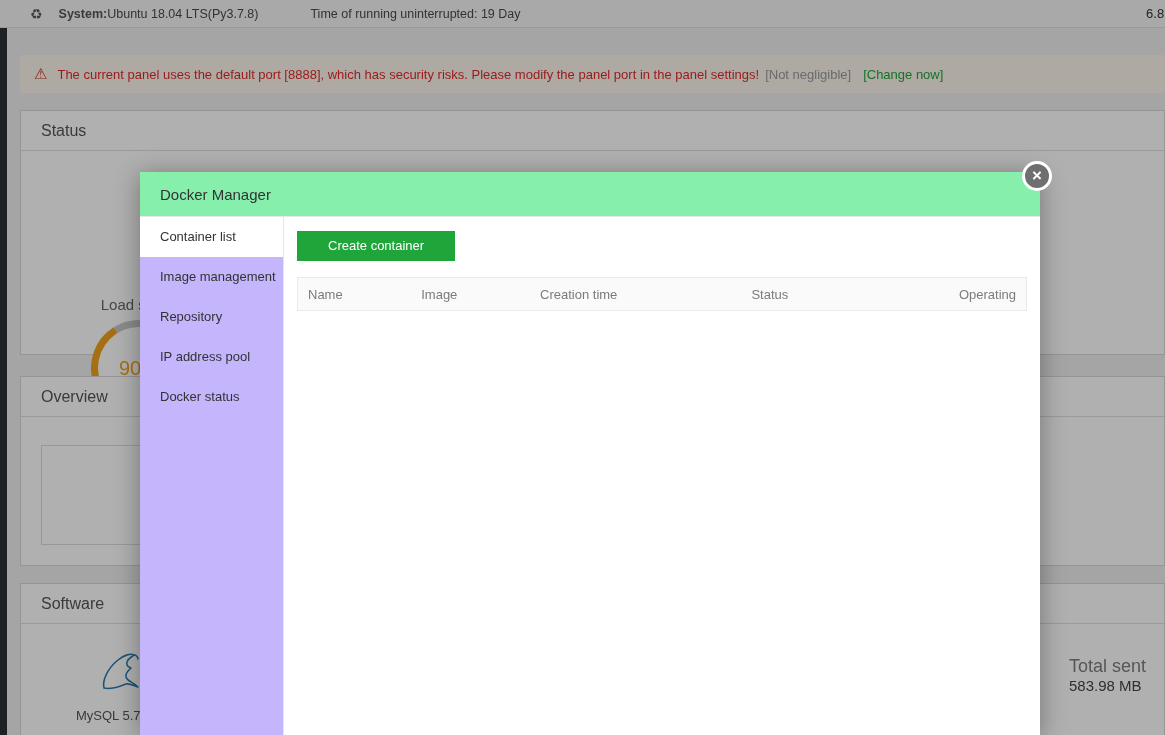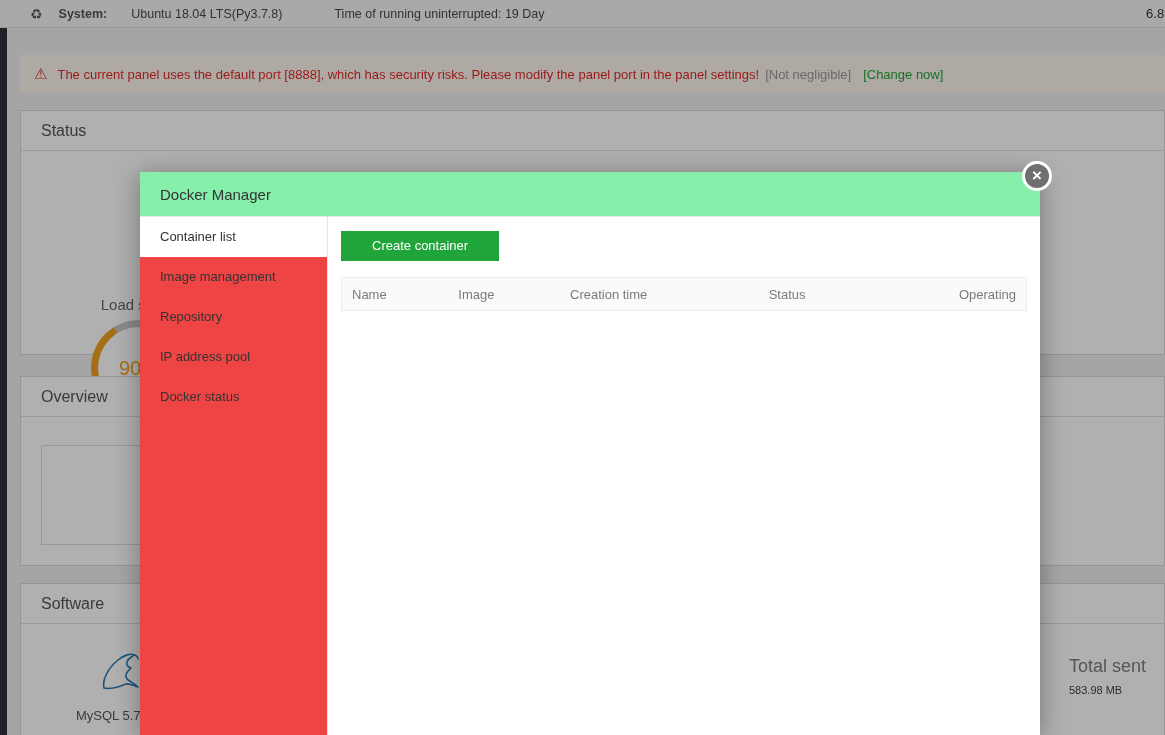--- a/index.html
+++ b/index.html
@@ -5,21 +5,21 @@
   * { margin:0; padding:0; box-sizing:border-box; }
   html,body { width:1165px; height:735px; overflow:hidden; }
   body { position:relative; font-family:"Liberation Sans", sans-serif; background:#efefef; }
 
   
   .topbar { position:absolute; left:0; top:0; width:1165px; height:28px; background:#f5f5f5;
             border-bottom:1px solid #dcdcdc; display:flex; align-items:center; font-size:12.5px;
             color:#4a4a4a; overflow:hidden; z-index:1; }
   .topbar .recycle { margin-left:30px; font-size:14px; color:#555; }
   .topbar .sys-label { margin-left:16px; color:#555;font-weight:bold; }
-  .topbar .sys-value { margin-left:24px; }
+  .topbar .sys-value { margin-left:0; }
   .topbar .uptime { margin-left:52px; }
   .topbar .version { position:absolute; right:-10px; top:6px; font-size:13px; color:#333; }
 
   .navstrip { position:absolute; left:0; top:28px; width:7px; height:707px; background:#2b3138; z-index:1; }
 
   .alert { position:absolute; left:20px; top:55px; width:1145px; height:38px; background:#fdf6ec;
            border-radius:2px; display:flex; align-items:center; font-size:13px; z-index:1; overflow:hidden; }
   .alert .warn-ico { color:#cf352e; font-size:15px; margin:0 10px 0 14px; }
   .alert .msg { color:#e02b2b; }
   .alert .tag { color:#999; margin-left:6px; }
@@ -44,35 +44,35 @@
   .overview-box { position:absolute; left:20px; top:68px; width:330px; height:100px;
                   border:1px solid #dcdcdc; }
 
   .mysql-item { position:absolute; left:55px; top:62px; width:90px; text-align:center; }
   .mysql-item svg { display:block; margin:0 auto 12px auto; }
   .mysql-name { font-size:13px; color:#555; white-space:nowrap; }
   .mysql-name .tri { color:#20a53a; font-size:10px; }
 
   .net-stats { position:absolute; left:1048px; top:72px; }
   .net-label { font-size:18px; color:#7d7d7d; }
-  .net-value { font-size:11px; color:#444; margin-top:7px; }
+  .net-value { font-size:15px; color:#444; }
 
   
   .dim { position:absolute; inset:0; background:rgba(0,0,0,0.31); z-index:10; }
 
   
   .modal { position:absolute; left:140px; top:172px; width:900px; height:563px; background:#fff;
            z-index:20; box-shadow:0 3px 24px rgba(0,0,0,0.35); }
   .modal-hd { height:45px; line-height:45px; padding-left:20px; font-size:15px; color:#333;
               border-bottom:1px solid #e8e8e8; background:#86efac; }
   .modal-close { position:absolute; top:-11px; right:-12px; width:30px; height:30px; border-radius:50%;
                  background:#6f6f6f; border:3px solid #fff; color:#fff; font-size:17px; font-weight:bold;
                  line-height:24px; text-align:center; cursor:pointer; }
   .modal-body { display:flex; height:518px; }
-  .m-sidebar { width:188px; background:#ef4444; border-right:1px solid #e6e6e6; }
+  .m-sidebar { width:144px; background:#c4b5fd; border-right:1px solid #e6e6e6; }
   .m-item { height:40px; line-height:40px; padding-left:20px; font-size:13px; color:#333; cursor:pointer; }
   .m-item.active { background:#fff; }
   .m-content { flex:1; padding:14px 13px 0 13px; }
   .btn-green { display:inline-block; height:30px; padding:0 30px; background:#20a53a; color:#fff;
                border:1px solid #20a53a; border-radius:0; font-size:13px; line-height:28px;
                cursor:pointer; font-family:"Liberation Sans", sans-serif; }
   .ctable { width:100%; border-collapse:collapse; margin-top:16px; border:1px solid #eaeaea;padding-left:23px; }
   .ctable th { height:33px; background:#fafafa; font-weight:normal; font-size:13px; color:#7b7b7b;
                text-align:left; padding-left:10px; border-bottom:1px solid #eaeaea; }
   .ctable th.right { text-align:right; padding-right:10px; }

